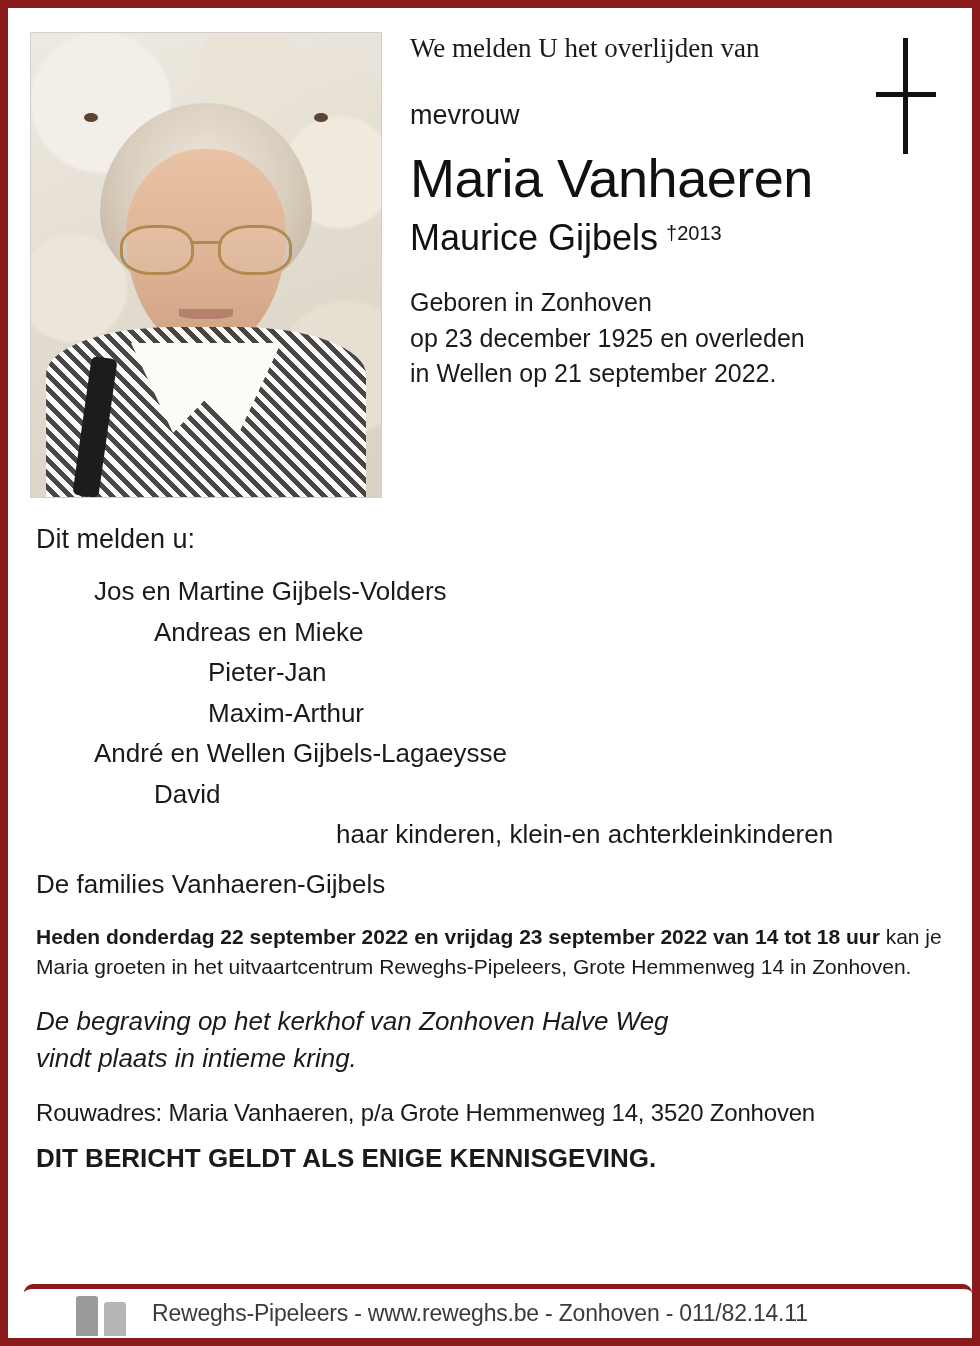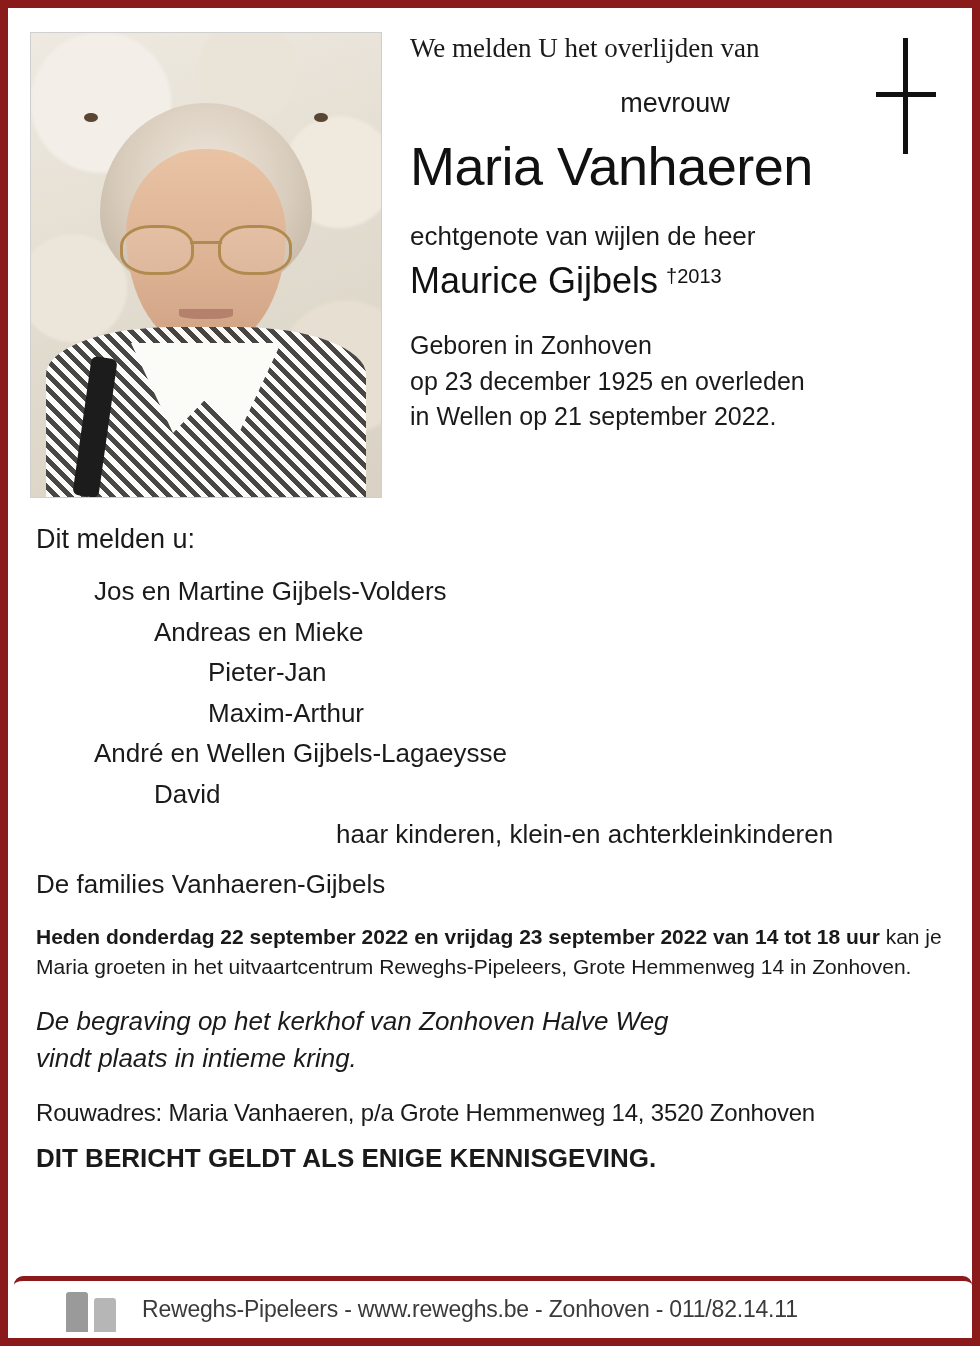--- a/index.html
+++ b/index.html
@@ -191,22 +191,21 @@
   .line-announce {
     font-size: 27px;
     color: #1a1a1a;
     padding-right: 90px;
     line-height: 1.2;
     font-family: Liberation Serif, serif;
   }
   .line-mevrouw {
     font-size: 27px;
     color: #1a1a1a;
-    margin-top: 24px;
-    text-align: center;
+    margin-top: 36px;
   }
   .name {
     font-size: 54px;
     color: #111;
     margin-top: 16px;
     letter-spacing: -0.5px;
     white-space: nowrap;
   }
   .spouse-intro {
     font-size: 26px;
@@ -273,24 +272,24 @@
     margin-top: 22px;
     letter-spacing: -0.2px;
   }
   .notice {
     font-size: 26px;
     font-weight: bold;
     margin-top: 16px;
   }
   .footer {
     position: absolute;
-    left: 6px;
+    left: 16px;
     right: 0;
     bottom: 0;
-    height: 62px;
+    height: 54px;
     border-top: 5px solid #8b1a1a;
     display: flex;
     align-items: center;
     padding-left: 50px;
     box-sizing: border-box;
     border-radius: 9px;
   }
   .logo {
     width: 60px;
     height: 44px;
@@ -340,21 +339,20 @@
 
     <div class="headline-col">
       <div class="cross">
         <div class="v"></div>
         <div class="h"></div>
       </div>
 
       <div class="line-announce">We melden U het overlijden van</div>
       <div class="line-mevrouw">mevrouw</div>
       <div class="name">Maria Vanhaeren</div>
-      <div class="spouse-intro">echtgenote van wijlen de heer</div>
       <div class="spouse-name">
         <span>Maurice Gijbels</span><span class="dagger">†</span><span class="year">2013</span>
       </div>
       <div class="birth-block">
         <div>Geboren in Zonhoven</div>
         <div>op 23 december 1925 en overleden</div>
         <div>in Wellen op 21 september 2022.</div>
       </div>
     </div>
   </div>

